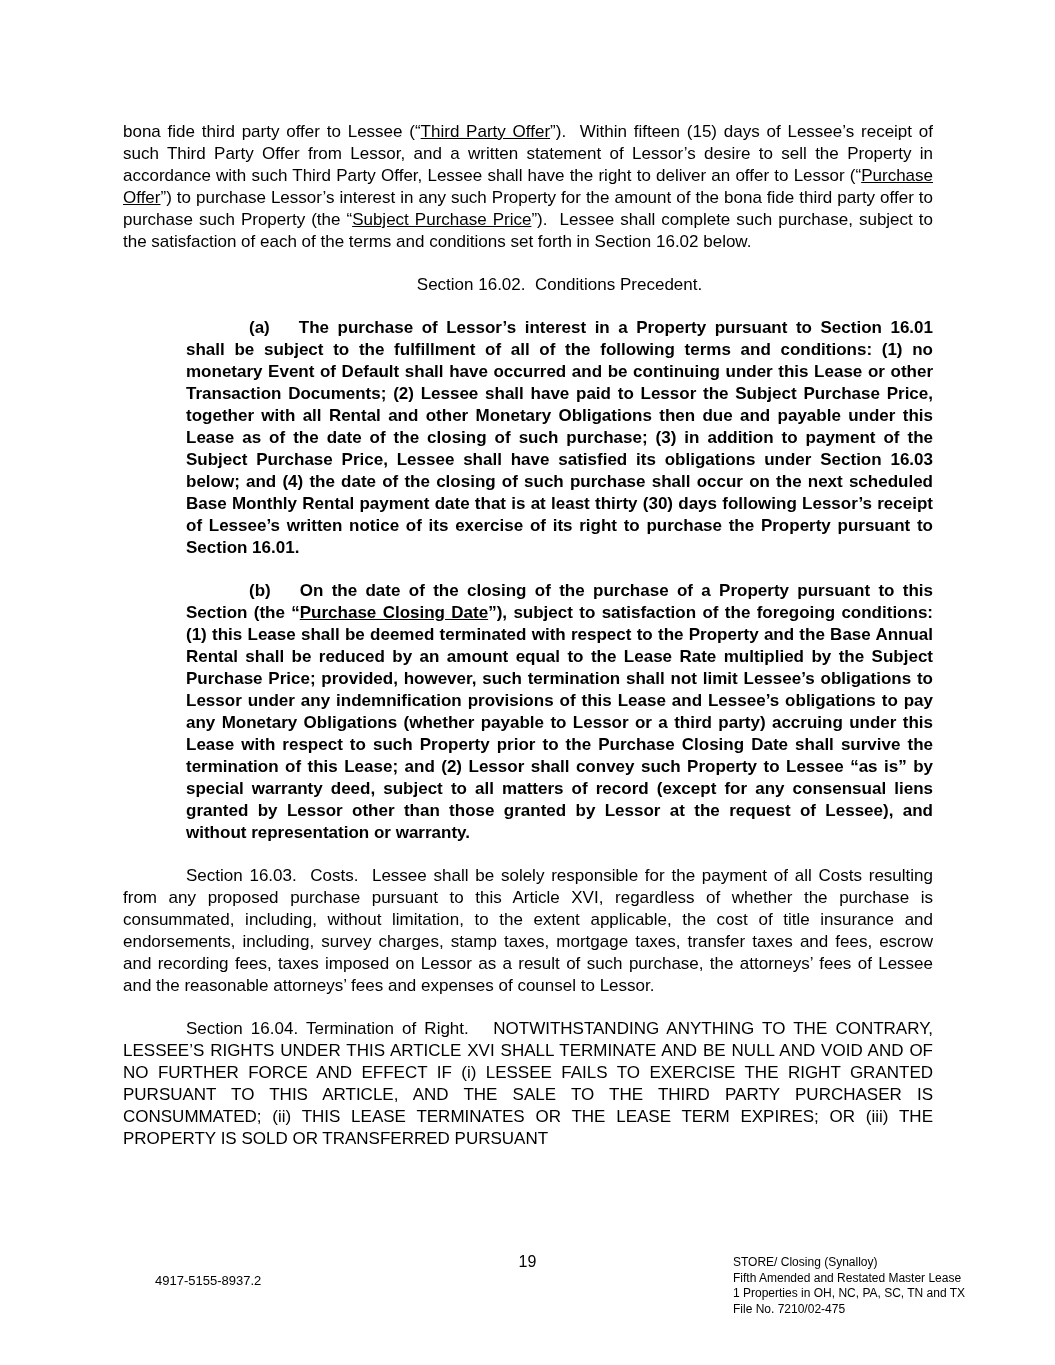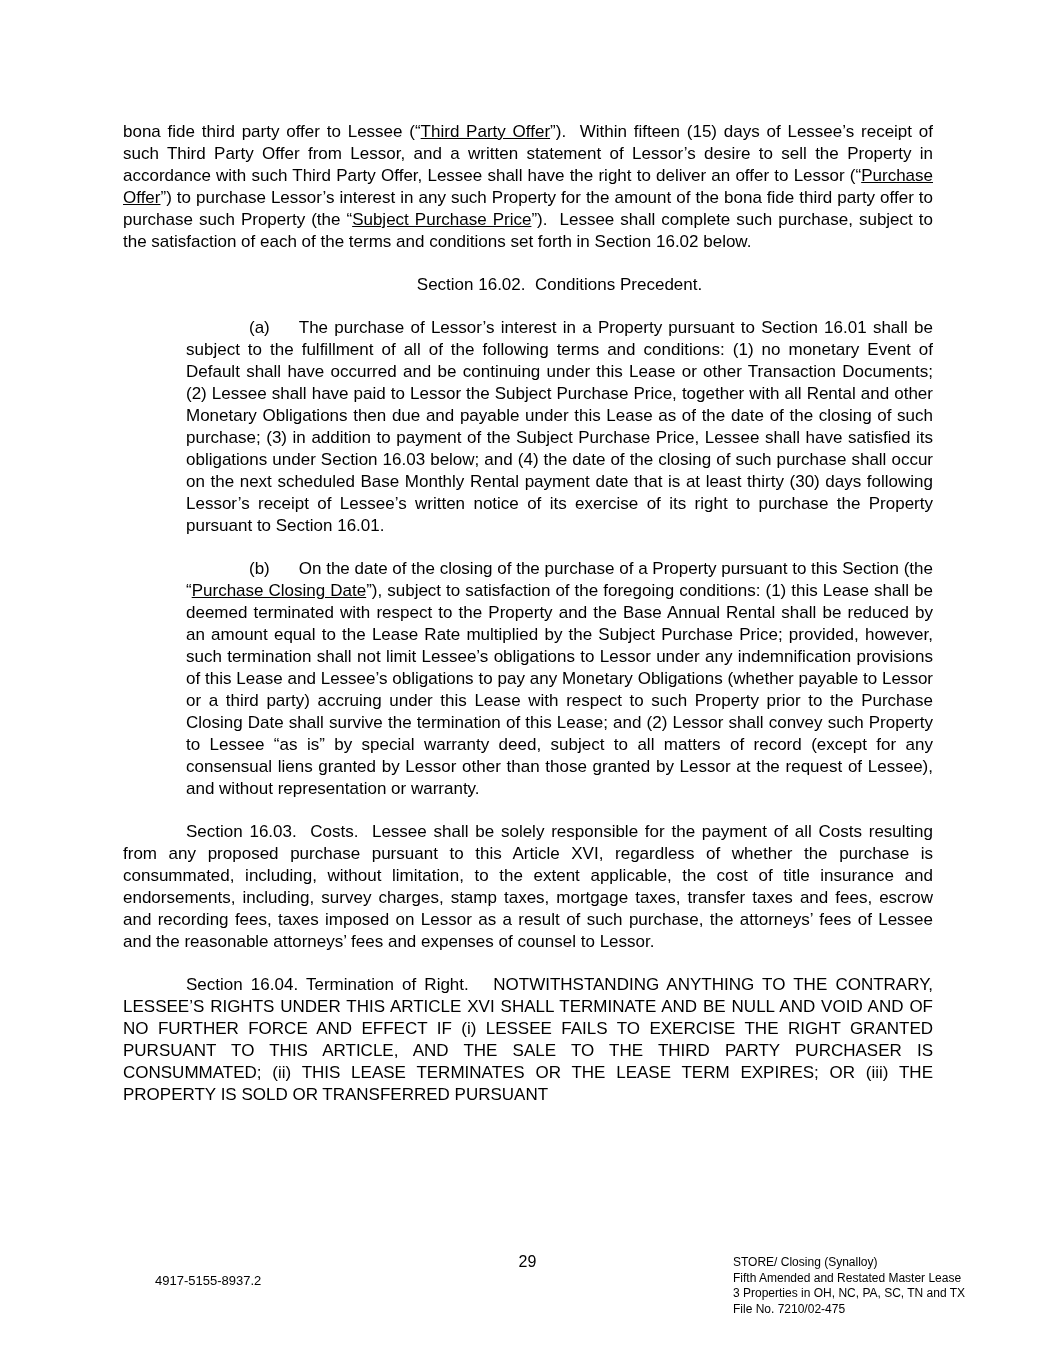--- a/index.html
+++ b/index.html
@@ -28,20 +28,21 @@
   .heading {
     font-size: 17px;
     line-height: 22px;
     margin-left: 63px;
     margin-bottom: 21px;
     text-align: center;
   }
   .indent-block {
     margin-left: 63px;
     text-indent: 63px;
+    font-weight: bold;
   }
   .first-indent {
     text-indent: 63px;
   }
   .last-para { margin-bottom: 0; }
   .u { text-decoration: underline; }
   .tab { padding-right: 29px; }
   .footer-page-number {
     position: absolute;
     top: 1252px;
@@ -81,24 +82,24 @@
     <p class="para indent-block"><span class="tab">(a)</span><span>The purchase of Lessor’s interest in a Property pursuant to Section 16.01 shall be subject to the fulfillment of all of the following terms and conditions: (1) no monetary Event of Default shall have occurred and be continuing under this Lease or other Transaction Documents; (2) Lessee shall have paid to Lessor the Subject Purchase Price, together with all Rental and other Monetary Obligations then due and payable under this Lease as of the date of the closing of such purchase; (3) in addition to payment of the Subject Purchase Price, Lessee shall have satisfied its obligations under Section 16.03 below; and (4) the date of the closing of such purchase shall occur on the next scheduled Base Monthly Rental payment date that is at least thirty (30) days following Lessor’s receipt of Lessee’s written notice of its exercise of its right to purchase the Property pursuant to Section 16.01.</span></p>
 
     <p class="para indent-block"><span class="tab">(b)</span><span>On the date of the closing of the purchase of a Property pursuant to this Section (the “</span><span class="u">Purchase Closing Date</span><span>”), subject to satisfaction of the foregoing conditions: (1) this Lease shall be deemed terminated with respect to the Property and the Base Annual Rental shall be reduced by an amount equal to the Lease Rate multiplied by the Subject Purchase Price; provided, however, such termination shall not limit Lessee’s obligations to Lessor under any indemnification provisions of this Lease and Lessee’s obligations to pay any Monetary Obligations (whether payable to Lessor or a third party) accruing under this Lease with respect to such Property prior to the Purchase Closing Date shall survive the termination of this Lease; and (2)&nbsp;Lessor shall convey such Property to Lessee “as is” by special warranty deed, subject to all matters of record (except for any consensual liens granted by Lessor other than those granted by Lessor at the request of Lessee), and without representation or warranty.</span></p>
 
     <p class="para first-indent"><span>Section 16.03.&nbsp; Costs.&nbsp; Lessee shall be solely responsible for the payment of all Costs resulting from any proposed purchase pursuant to this Article XVI, regardless of whether the purchase is consummated, including, without limitation, to the extent applicable, the cost of title insurance and endorsements, including, survey charges, stamp taxes, mortgage taxes, transfer taxes and fees, escrow and recording fees, taxes imposed on Lessor as a result of such purchase, the attorneys’ fees of Lessee and the reasonable attorneys’ fees and expenses of counsel to Lessor.</span></p>
 
     <p class="para first-indent last-para"><span>Section 16.04. Termination of Right.&nbsp;&nbsp; NOTWITHSTANDING ANYTHING TO THE CONTRARY, LESSEE’S RIGHTS UNDER THIS ARTICLE XVI SHALL TERMINATE AND BE NULL AND VOID AND OF NO FURTHER FORCE AND EFFECT IF (i) LESSEE FAILS TO EXERCISE THE RIGHT GRANTED PURSUANT TO THIS ARTICLE, AND THE SALE TO THE THIRD PARTY PURCHASER IS CONSUMMATED; (ii) THIS LEASE TERMINATES OR THE LEASE TERM EXPIRES; OR (iii) THE PROPERTY IS SOLD OR TRANSFERRED PURSUANT</span></p>
 
   </div>
 
-  <div class="footer-page-number">29</div>
+  <div class="footer-page-number">19</div>
 
   <div class="footer-doc-id">4917-5155-8937.2</div>
 
   <div class="footer-info">
     <div>STORE/ Closing (Synalloy)</div>
     <div>Fifth Amended and Restated Master Lease</div>
-    <div>3 Properties in OH, NC, PA, SC, TN and TX</div>
+    <div>1 Properties in OH, NC, PA, SC, TN and TX</div>
     <div>File No. 7210/02-475</div>
   </div>
 
 </div>
 
 </body></html>

